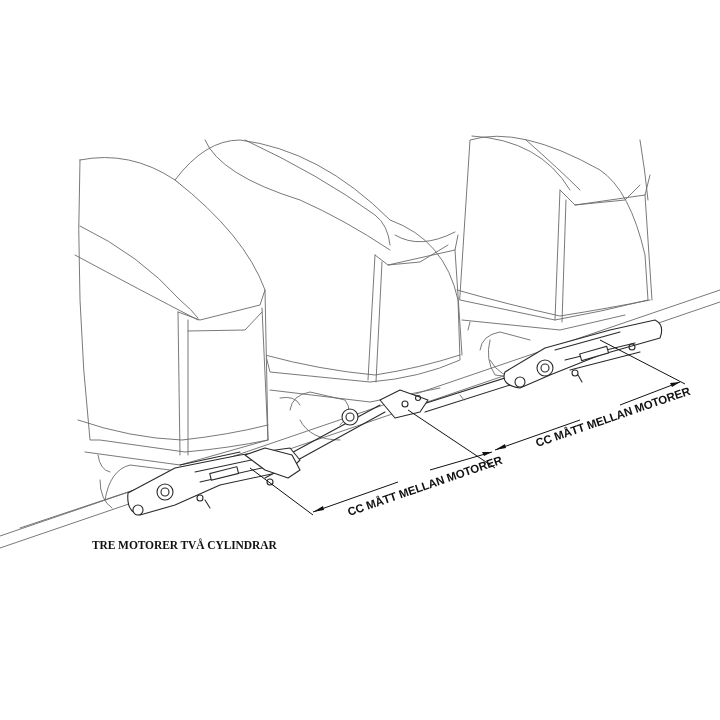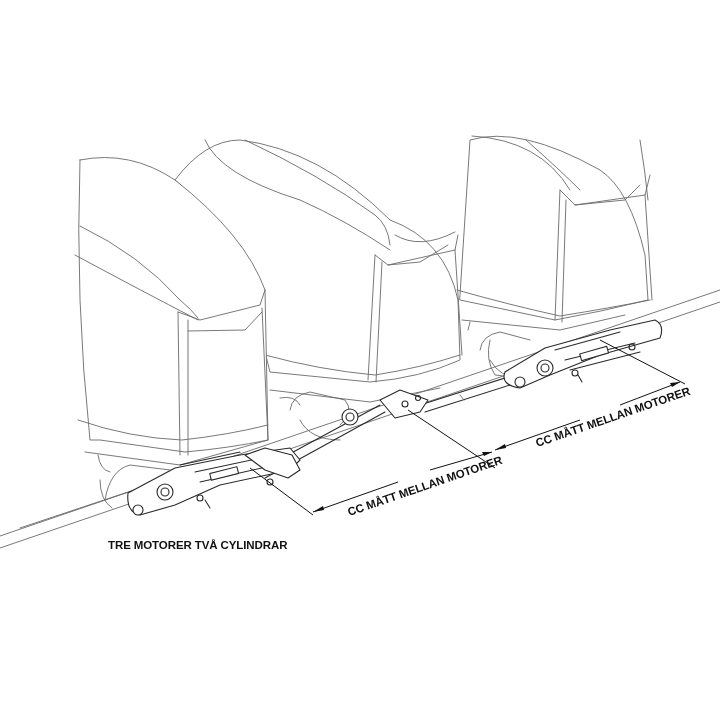--- a/index.html
+++ b/index.html
@@ -134,15 +134,15 @@
   </g>
   <g>
     <path class="dim" d="M600 340 L685 384"></path>
     <path class="dim" d="M495 450 L580 420"></path>
     <path class="dim" d="M620 405 L680 382"></path>
     <polygon class="arrow" points="495,450 505,444 506,448"></polygon>
     <polygon class="arrow" points="680,382 670,383 672,387"></polygon>
   </g>
 </svg>
 
-<div class="lbl" style="left:108px; top:539px;">TRE MOTORER TVÅ CYLINDRAR</div>
+<div class="lbl" style="left:92px; top:539px;font-family:Liberation Serif, serif;">TRE MOTORER TVÅ CYLINDRAR</div>
 <div class="lbl" style="left:350px; top:506px; transform: rotate(-19deg);">CC MÅTT MELLAN MOTORER</div>
 <div class="lbl" style="left:538px; top:437px; transform: rotate(-19deg);">CC MÅTT MELLAN MOTORER</div>
 
 </body></html>

